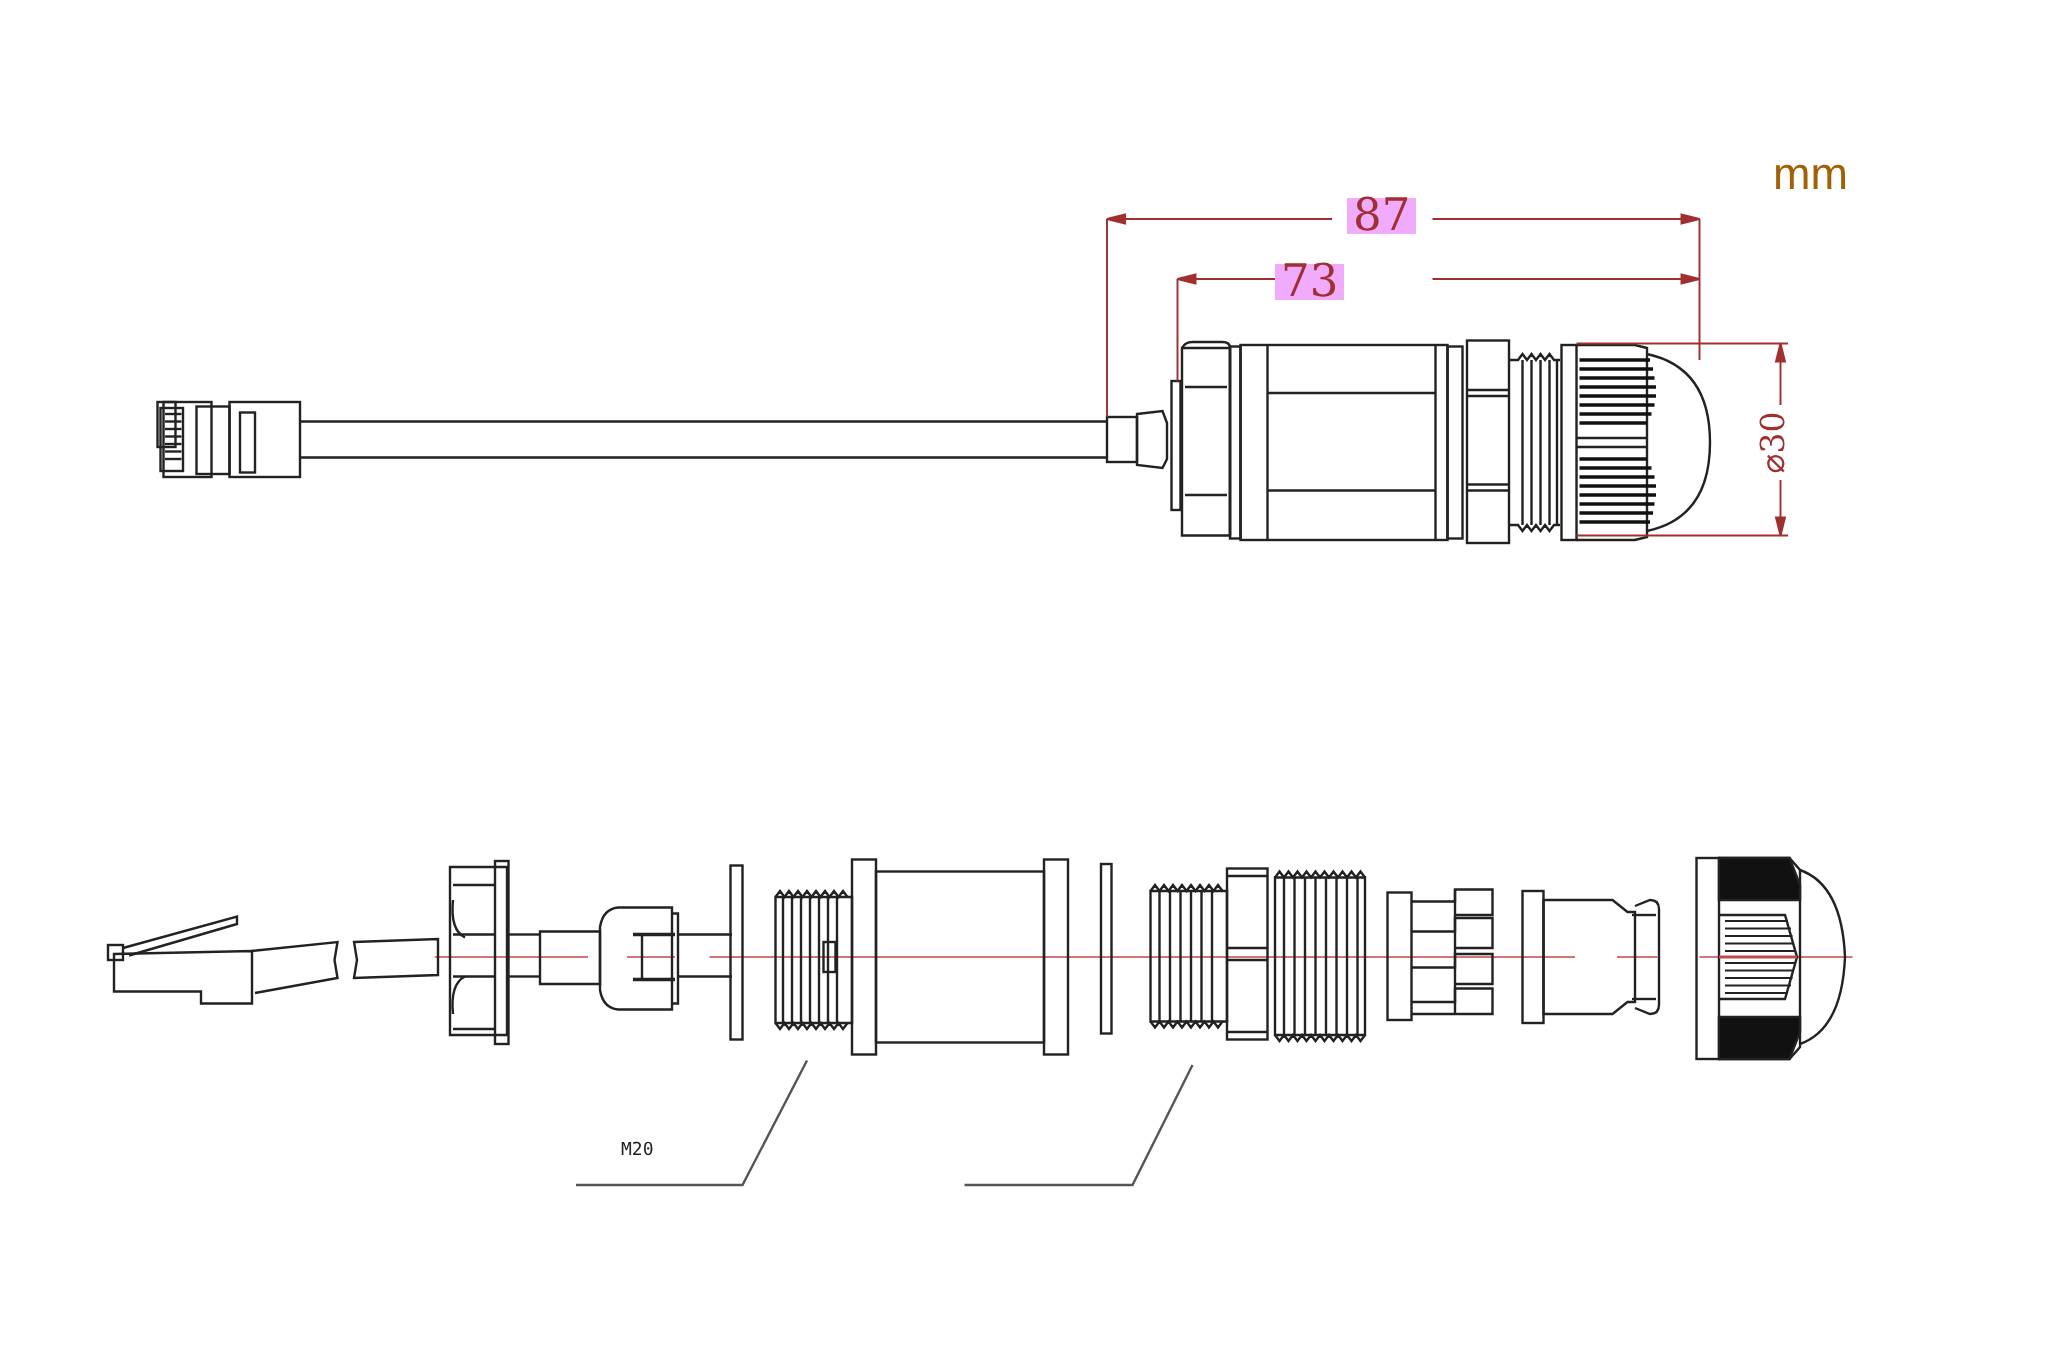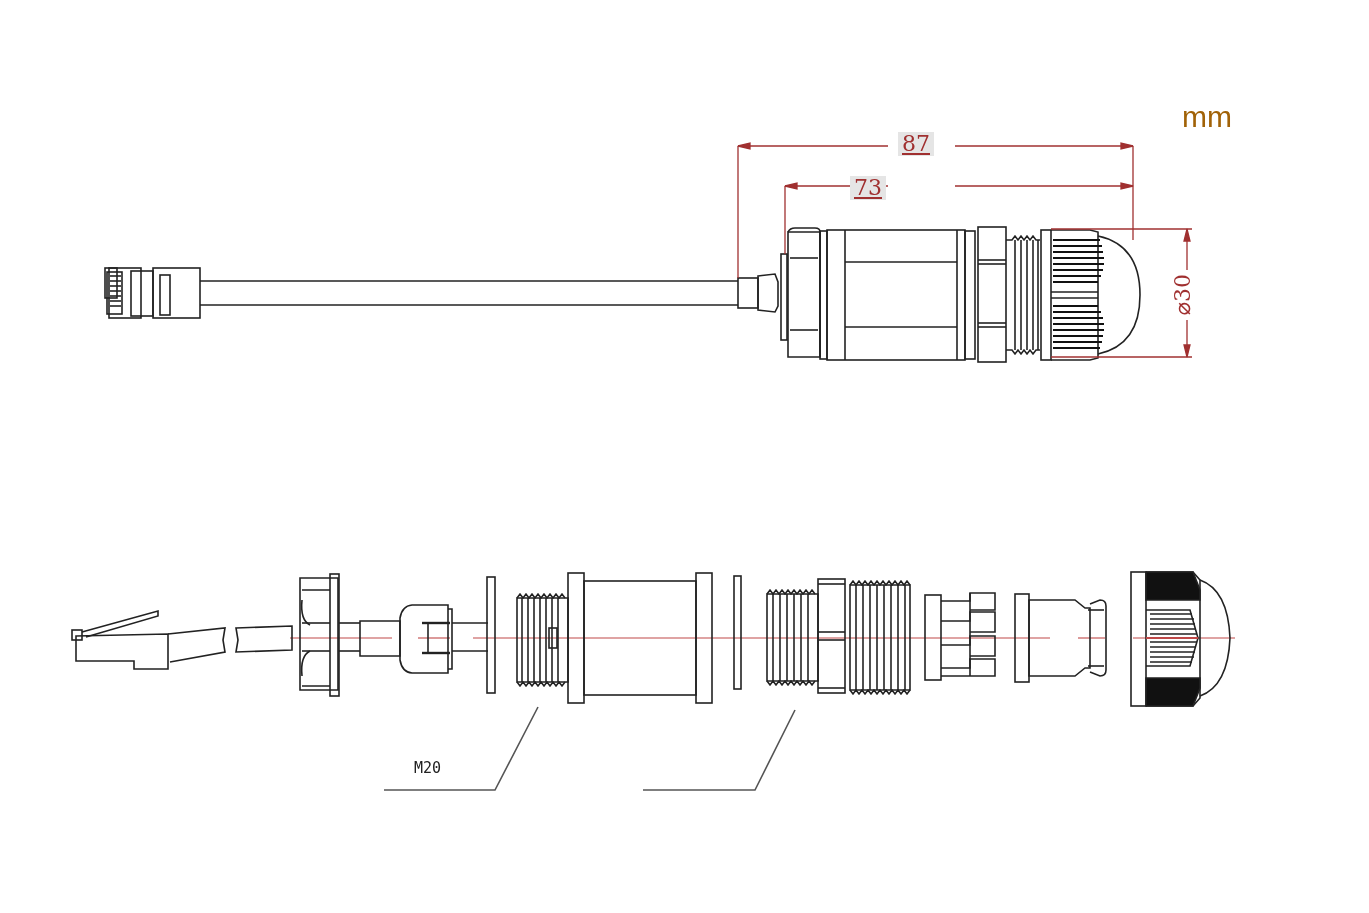--- a/index.html
+++ b/index.html
@@ -1,21 +1,21 @@
 <!DOCTYPE html>
 <html><head>
 <meta charset="utf-8">
 <style>
   html, body { margin: 0; padding: 0; background: #ffffff; }
   body { width: 1369px; height: 913px; position: relative; overflow: hidden; font-family: "Liberation Sans", sans-serif; }
   #canvas { position: absolute; left: 0; top: 0; }
   .unit-label { position: absolute; left: 1182px; top: 100px; font-size: 30px; color: #a16207; font-family: "Liberation Sans", sans-serif; }
-  .dim { position: absolute; font-family: "DejaVu Serif", serif; font-size: 22px; color: #a03030; background: #e5e5e5; padding: 0 4px; line-height: 24px; text-decoration: underline; }
+  .dim { position: absolute; font-family: "DejaVu Serif", serif; font-size: 30px; color: #a03030; background: #f0abfc; padding: 0 4px; line-height: 24px; }
   .dim-vert { position: absolute; font-family: "DejaVu Serif", serif; font-size: 22px; color: #a03030; transform: rotate(-90deg); transform-origin: center center; background: #fff; }
-  .callout-label { position: absolute; font-family: "DejaVu Sans Mono", monospace; font-size: 15px; color: #222; }
+  .callout-label { position: absolute; font-family: "DejaVu Sans Mono", monospace; font-size: 12px; color: #222; }
 </style>
 </head>
 <body>
 
 <svg id="canvas" width="1369" height="913" viewBox="0 0 1369 913" xmlns="http://www.w3.org/2000/svg">
   <g fill="none" stroke="#222" stroke-width="1.6">
 
     <g>
 
       <g>

